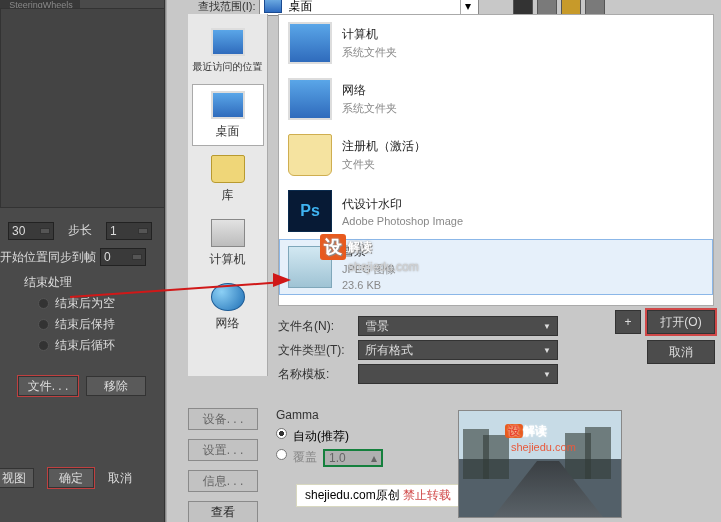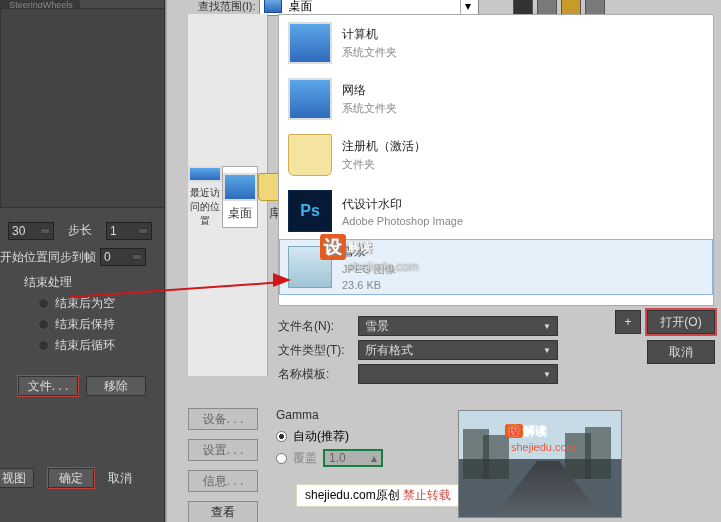--- a/index.html
+++ b/index.html
@@ -27,21 +27,21 @@
 .top-bar { position: absolute; top: -4px; left: 14px; right: 6px; height: 20px; display: flex; align-items: center; }
 .top-bar .lbl { color: #333; font-size: 11px; }
 .top-bar .combo { margin-left: 4px; height: 20px; width: 220px; background: #fff; border: 1px solid #888; display: flex; align-items: center; padding: 0 4px; gap: 6px; }
 .top-bar .combo .ico-desktop { width: 18px; height: 14px; background: linear-gradient(#6aa8e0,#2d6abf); border: 1px solid #1a4a90; }
 .top-bar .combo .dd { margin-left: auto; border-left: 1px solid #aaa; height: 18px; width: 14px; display:flex; align-items:center; justify-content:center; }
 .top-bar .icons { margin-left: 34px; display: flex; gap: 4px; }
 .top-bar .ticon { width: 20px; height: 20px; background: #333; border: 1px solid #555; }
 .top-bar .ticon.y { background:#c79a2a; } .top-bar .ticon.g { background:#7a7a7a; }
 
 
-.places { position: absolute; left: 4px; top: 14px; width: 80px; height: 362px; background: #e8e8e8; border-right: 1px solid #aaa; display: flex; flex-direction: row; align-items: center; padding-top: 6px; }
+.places { position: absolute; left: 4px; top: 14px; width: 80px; height: 362px; background: #e8e8e8; border-right: 1px solid #aaa; display: flex; flex-direction: column; align-items: center; padding-top: 6px; }
 .place { width: 72px; height: 62px; display: flex; flex-direction: column; align-items: center; justify-content: center; margin-bottom: 2px; cursor: pointer; }
 .place .pic { width: 34px; height: 28px; position: relative; }
 .place.selected { background: #fff; border: 1px solid #aaa; }
 .place .lbl { margin-top: 4px; color: #333; text-align: center; }
 .ico-monitor { background: linear-gradient(#5aa6e8,#2f6bbc); border: 2px solid #ddd; }
 .ico-folder { background: #efd678; border: 1px solid #b89a30; border-radius: 2px 2px 4px 4px; }
 .ico-computer { background: linear-gradient(#e2e2e2,#bcbcbc); border: 1px solid #888; }
 .ico-net { width:30px; height:30px; border-radius:50%; background: radial-gradient(circle at 30% 30%, #8cd0f5, #1f6fb5); border:1px solid #1a5a95; }
 
 
@@ -68,21 +68,21 @@
 .act-btn { width: 68px; height: 24px; background: #4c4c4c; color: #ddd; border: 1px solid #333; display: flex; align-items: center; justify-content: center; cursor: pointer; }
 .act-btn.hl { outline: 2px solid #d04848; }
 
 
 .bottom-strip { position: absolute; left: 4px; top: 380px; right: 0; height: 160px; }
 .bottom-left { position: absolute; left: 0; top: 28px; width: 74px; display: flex; flex-direction: column; gap: 9px; }
 .small-btn { background: #c2c2c2; color: #666; border: 1px solid #8a8a8a; height: 22px; width: 70px; display: flex; align-items: center; justify-content: center; cursor: pointer; }
 .small-btn.enabled { color:#222; }
 .gamma-group { position: absolute; left: 88px; top: 28px; width: 180px; }
 .gamma-group .legend { color:#333; margin-bottom: 6px; }
-.gamma-group .rrow { display:flex; align-items:center; gap:6px; margin:4px 0; }
+.gamma-group .rrow { display:flex; align-items:flex-start; gap:6px; margin:4px 0; }
 .gamma-group .rdot { width:11px; height:11px; border-radius:50%; background:#fff; border:1px solid #777; }
 .gamma-group .rdot.chk { background: radial-gradient(circle, #333 0 40%, #fff 42% 100%); }
 .gamma-group .spin { background:#b0b0b0; border:2px solid #15803d; width:60px; height:18px; color:#666; display:flex; align-items:center; padding:0 4px; justify-content:space-between; }
 .chk-row { position:absolute; left:108px; top:104px; display:flex; align-items:center; gap:14px; }
 .chk-row .cb { width:12px; height:12px; background:#fff; border:1px solid #666; }
 .chk-row .cb.on { background:#fff; position:relative; }
 .chk-row .cb.on::after { content:"✓"; position:absolute; top:-3px; left:0; font-size:11px; color:#000; }
 .wm { position:absolute; left:108px; top:104px; background:#fff; border:1px solid #d8d8c0; padding:2px 8px; font-size:11px; }
 .wm .r { color:#d04848; }
 .preview { position:absolute; left:270px; top:30px; width:164px; height:108px; background: linear-gradient(#c7dbe6 0 45%, #536069 45% 100%); border:1px solid #888; overflow:hidden; }

